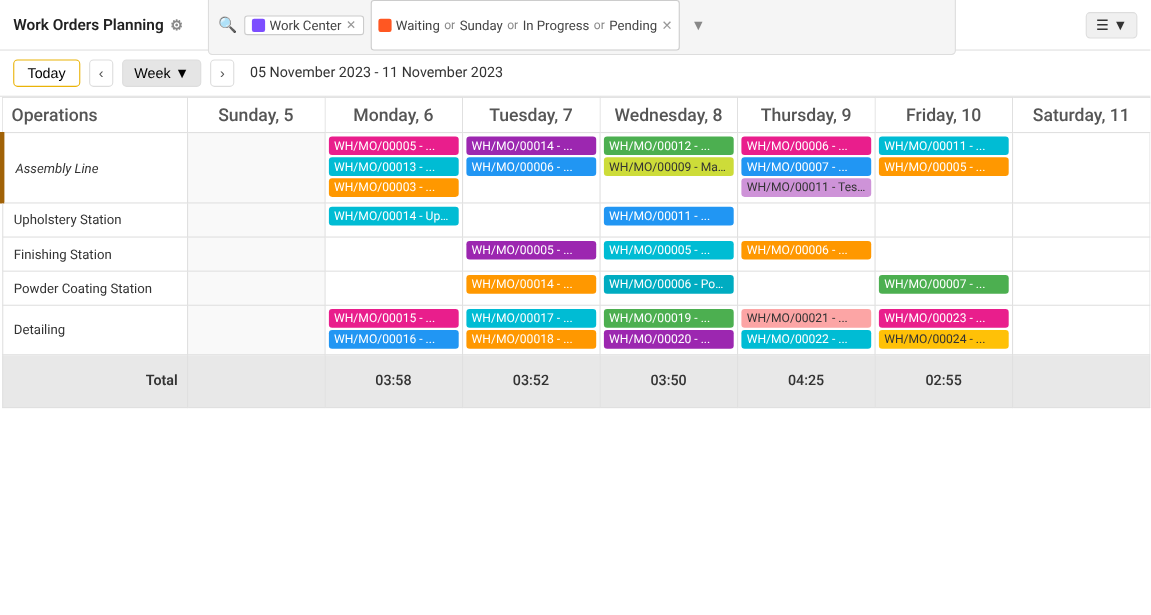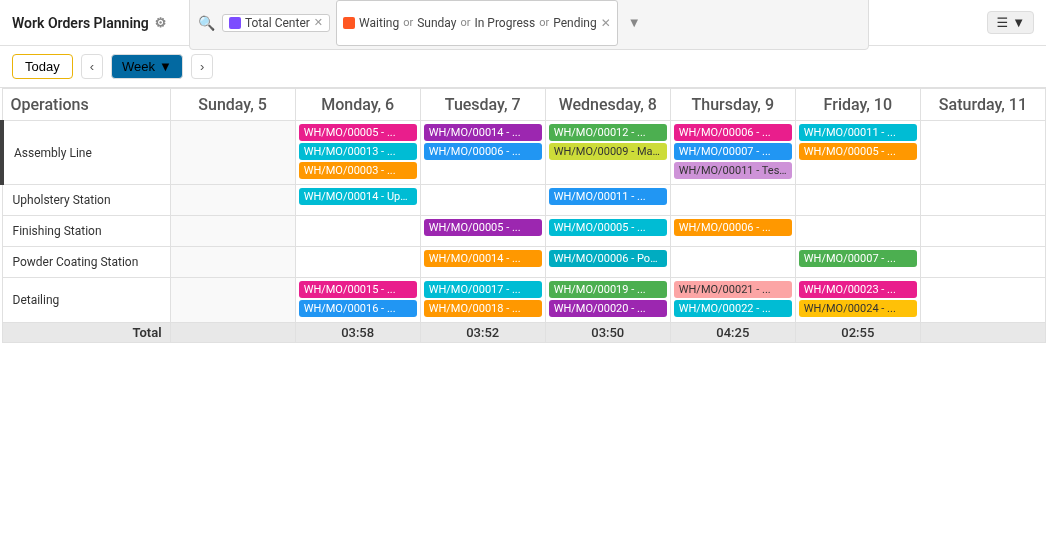--- a/index.html
+++ b/index.html
@@ -17,21 +17,21 @@
     .filter-or { color: #888; font-size: 11px; }
     .search-input { border: none; background: transparent; outline: none; font-size: 13px; min-width: 80px; }
     .search-arrow { color: #888; cursor: pointer; margin-left: 4px; }
     .topbar-right { margin-left: auto; display: flex; align-items: center; gap: 8px; }
     .view-toggle { display: flex; align-items: center; background: #f0f0f0; border: 1px solid #ddd; border-radius: 4px; padding: 3px 8px; gap: 4px; cursor: pointer; font-size: 13px; }
 
     
     .subbar { display: flex; align-items: center; height: 42px; border-bottom: 1px solid #e0e0e0; padding: 0 12px; gap: 8px; }
     .today-btn { background: #fff; border: 1px solid #eab308; border-radius: 4px; padding: 4px 12px; cursor: pointer; font-size: 13px; }
     .nav-btn { background: #fff; border: 1px solid #ddd; border-radius: 4px; padding: 4px 8px; cursor: pointer; font-size: 13px; color: #555; }
-    .week-btn { display: flex; align-items: center; gap: 4px; background: #0369a1; border: 1px solid #ddd; border-radius: 4px; padding: 4px 10px; cursor: pointer; font-size: 13px; }
+    .week-btn { display: flex; align-items: center; gap: 4px; background: #e5e5e5; border: 1px solid #ddd; border-radius: 4px; padding: 4px 10px; cursor: pointer; font-size: 13px; }
     .date-range { font-size: 13px; color: #333; margin-left: 6px; }
 
     
     .grid-container { overflow: auto; height: calc(559px - 88px); }
     table { border-collapse: collapse; width: 100%; table-layout: fixed; }
     col.op-col { width: 168px; }
     col.day-col { width: 125px; }
 
     thead th { 
       background: #fff; 
@@ -51,25 +51,25 @@
     tbody tr td.row-label { 
       font-size: 12px; 
       color: #333; 
       padding: 8px 10px; 
       font-weight: 400; 
       vertical-align: middle; 
       background: #fff;
       white-space: nowrap;
     }
     tbody tr td.sunday-col { background: #f9f9f9; }
-    tbody tr.total-row td { background: #e8e8e8; padding: 2px 8px; text-align: center; font-size: 13px; font-weight: 500; vertical-align: middle; height: 20px; }
+    tbody tr.total-row td { background: #e8e8e8; padding: 16px 8px; text-align: center; font-size: 13px; font-weight: 500; vertical-align: middle; height: 20px; }
     tbody tr.total-row td.row-label { background: #e8e8e8; text-align: right; font-weight: 600; }
 
     
-    .assembly-row td.row-label { border-left: 4px solid #404040; }
+    .assembly-row td.row-label { border-left: 4px solid #a16207; font-style: italic; }
 
     
     .event { border-radius: 3px; padding: 2px 5px; font-size: 11px; color: #fff; margin-bottom: 2px; white-space: nowrap; overflow: hidden; text-overflow: ellipsis; cursor: pointer; }
     .ev-pink { background: #e91e8c; }
     .ev-teal { background: #00bcd4; }
     .ev-orange { background: #ff9800; }
     .ev-purple { background: #9c27b0; }
     .ev-blue { background: #2196f3; }
     .ev-green { background: #4caf50; }
     .ev-yellow { background: #cddc39; color: #333; }
@@ -85,21 +85,21 @@
   <div class="app-title">
     <span>Work Orders Planning</span>
     <span class="gear-icon">⚙</span>
   </div>
 
   <div class="search-bar">
     <span style="color:#888;font-size:14px;">🔍</span>
 
     <div class="search-tag">
       <span style="display:inline-block;width:12px;height:12px;background:#7c4dff;border-radius:50;border-radius:2px;"></span>
-      <span>Total Center</span>
+      <span>Work Center</span>
       <span class="remove">✕</span>
     </div>
 
     <div class="filter-tag">
       <span style="display:inline-block;width:12px;height:12px;background:#ff5722;border-radius:2px;"></span>
       <span>Waiting</span>
       <span class="filter-or">or</span>
       <span>Sunday</span>
       <span class="filter-or">or</span>
       <span>In Progress</span>
@@ -120,20 +120,21 @@
 </div>
 
 <div class="subbar">
   <button class="today-btn">Today</button>
   <button class="nav-btn">‹</button>
   <button class="week-btn">
     <span>Week</span>
     <span>▼</span>
   </button>
   <button class="nav-btn">›</button>
+  <span class="date-range">05 November 2023 - 11 November 2023</span>
 </div>
 
 <div class="grid-container">
   <table>
     <colgroup>
       <col class="op-col">
       <col class="day-col">
       <col class="day-col">
       <col class="day-col">
       <col class="day-col">

